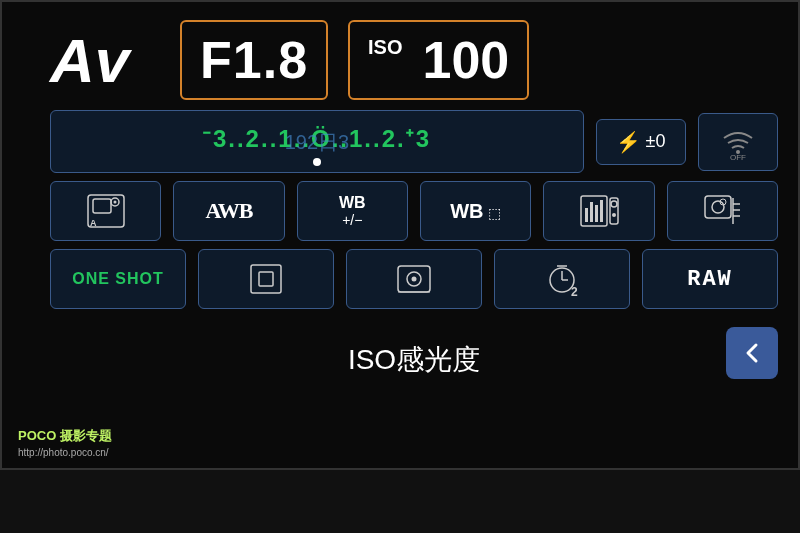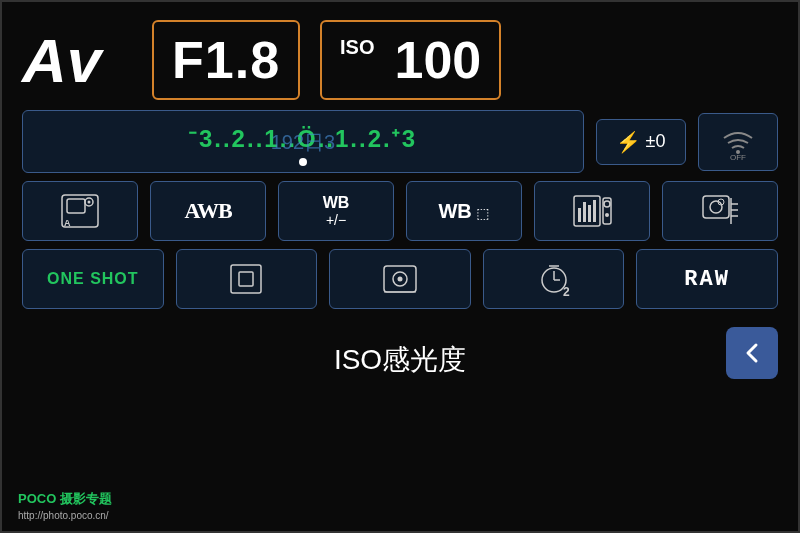--- a/index.html
+++ b/index.html
@@ -7,24 +7,25 @@
       width: 800px;
       height: 533px;
       background: #111;
       font-family: Arial, sans-serif;
       overflow: hidden;
       position: relative;
     }
 
     .screen {
       width: 800px;
-      height: 533px;
+      height: 470px;
       background: #0a0a0a;
       position: relative;
       border: 2px solid #333;
+      padding-left: 28px;
     }
 
     
     .top-row {
       display: flex;
       align-items: center;
       padding: 18px 20px 10px 20px;
       gap: 20px;
     }
 
@@ -208,21 +209,21 @@
     .branding {
       position: absolute;
       bottom: 8px;
       left: 16px;
       color: #aaa;
       font-size: 12px;
       line-height: 1.5;
     }
 
     .poco-title {
-      color: #22c55e;
+      color: #bef264;
       font-size: 13px;
       font-weight: bold;
     }
 
     .poco-url {
       color: #aaa;
       font-size: 10px;
     }
   </style>
 </head>

